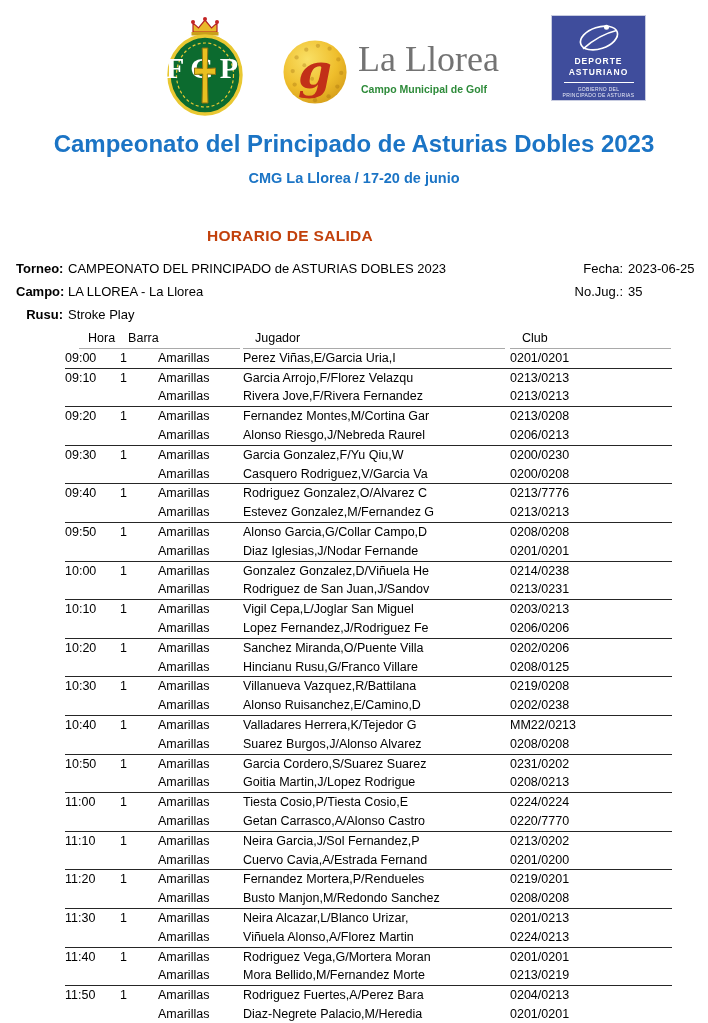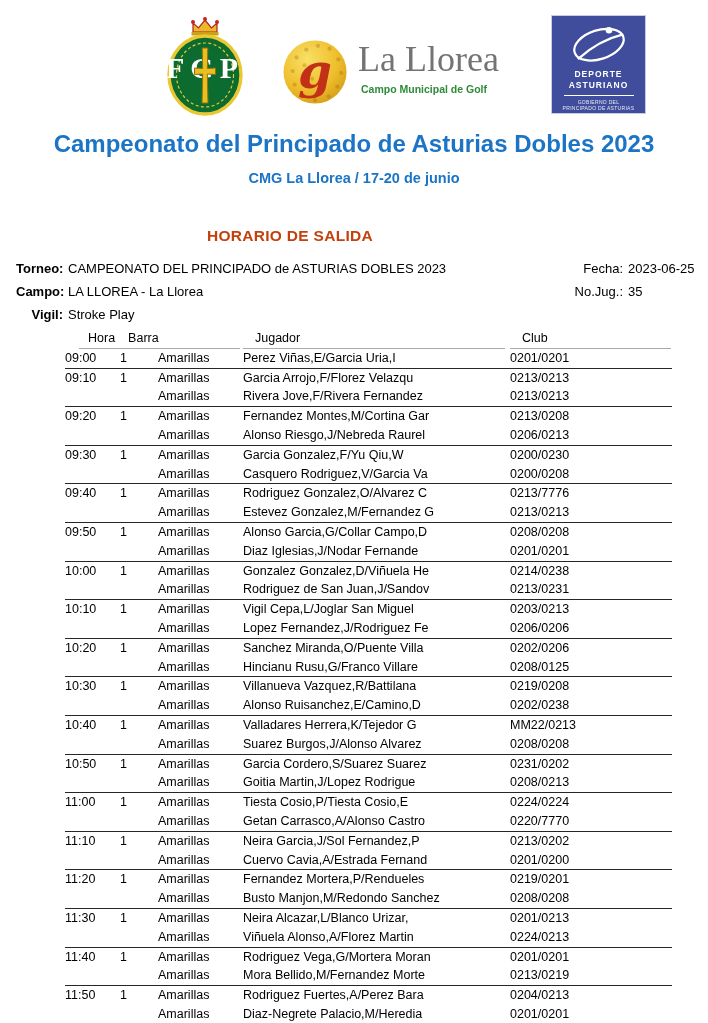--- a/index.html
+++ b/index.html
@@ -16,21 +16,21 @@
   .llorea { position:absolute; left:283px; top:36px; height:74px; display:flex; align-items:flex-start; }
   .llorea-text { margin-left:9px; }
   .llorea-title {
     font-family:"Liberation Serif", serif; font-size:36px; line-height:46px;
     color:#737373; letter-spacing:0px; font-weight:500;
   }
   .llorea-sub {
     font-size:10.5px; font-weight:bold; color:#2e8b3a; margin-top:1px; padding-left:3px;
   }
   .deporte-box {
-    position:absolute; left:552px; top:16px; width:93px; height:97px;
+    position:absolute; left:552px; top:16px; width:93px; height:84px;
     background:#3f4d9c; border:2px solid #3f4d9c; outline:1px solid #c8cce0;
     display:flex; flex-direction:column; align-items:center;
   }
   .deporte-t1 { color:#fff; font-size:8.5px; font-weight:bold; letter-spacing:1px; line-height:11px; }
   .deporte-rule { width:70px; height:1px; background:#fff; margin:4px 0 3px 0; }
   .deporte-t2 { color:#e8eaf5; font-size:5px; line-height:6px; letter-spacing:0.3px; text-transform:uppercase; }
 
   
   .title {
     position:absolute; top:130px; left:0; width:708px; text-align:center;
@@ -163,21 +163,21 @@
     <div class="info-line ir1">
       <span class="lbl2">Fecha:</span><span class="val">2023-06-25</span>
     </div>
     <div class="info-line il2">
       <span class="lbl">Campo:</span><span class="val">LA LLOREA - La Llorea</span>
     </div>
     <div class="info-line ir2">
       <span class="lbl2">No.Jug.:</span><span class="val">35</span>
     </div>
     <div class="info-line il3">
-      <span class="lbl">Vigil:</span><span class="val">Stroke Play</span>
+      <span class="lbl">Rusu:</span><span class="val">Stroke Play</span>
     </div>
   </div>
 
   <table class="tee">
     <colgroup>
       <col style="width:55px">
         <col style="width:38px">
         <col style="width:85px">
         <col style="width:267px">
         <col style="width:162px">

